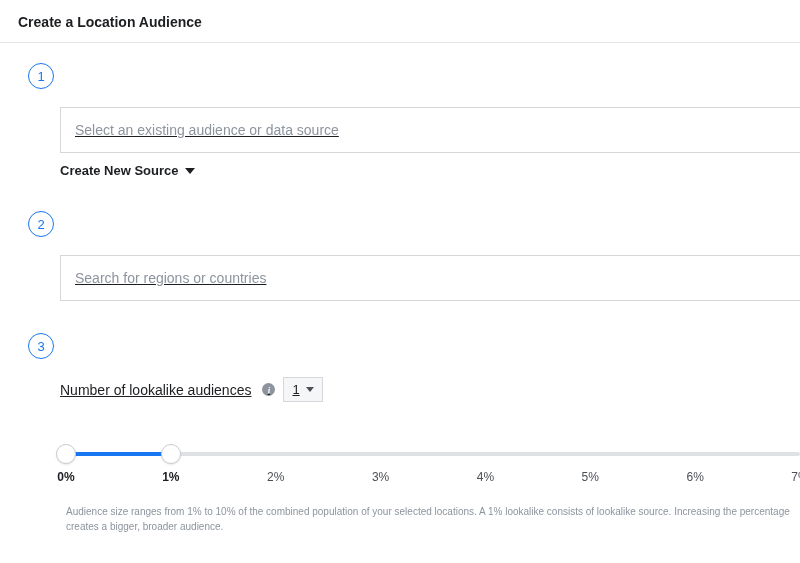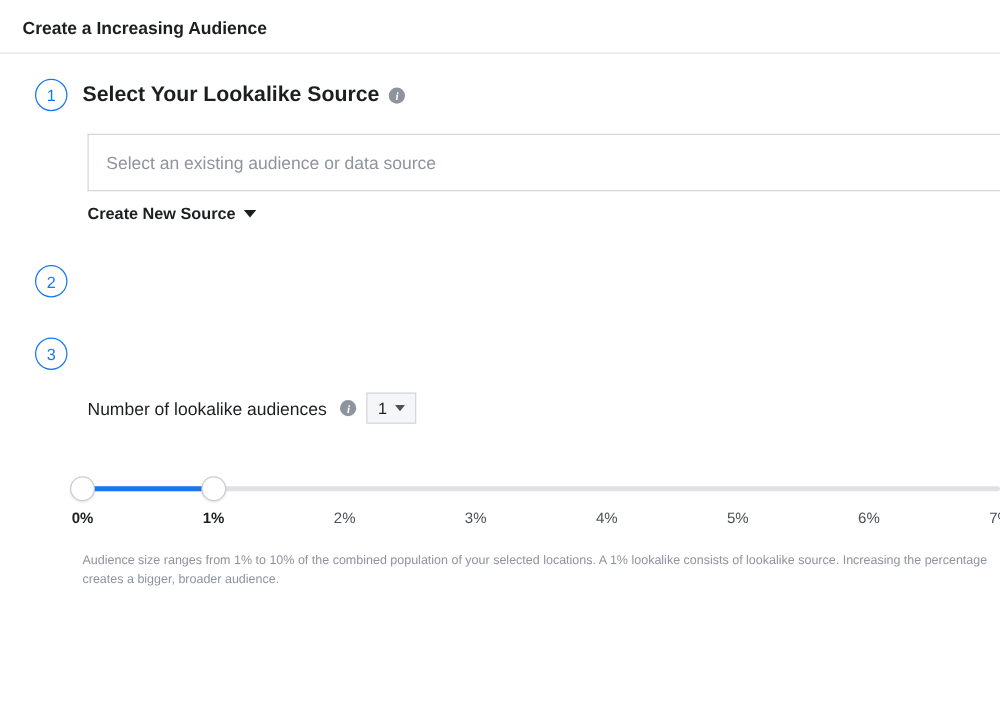--- a/index.html
+++ b/index.html
@@ -29,21 +29,21 @@
       flex-shrink: 0;
     }
     .step-title { font-size: 17px; font-weight: 700; color: #1c1e21; }
     .info-icon {
       display: inline-flex; align-items: center; justify-content: center;
       width: 13px; height: 13px; border-radius: 50%;
       background: #8d949e; color: #fff; font-size: 9px;
       font-weight: 700; font-style: italic; font-family: Georgia, serif;
       margin-left: 3px; vertical-align: middle; flex-shrink: 0;
     }
-    .step-body { margin-left: 42px; }
+    .step-body { margin-left: 32px; text-decoration: underline; }
     .input-box {
       border: 1px solid #d5d7db;
       border-right: none;
       background: #fff;
       padding: 14px 14px;
       font-size: 14px;
       color: #8d949e;
       width: 100%;
     }
     .create-new {
@@ -105,51 +105,52 @@
     .tick span { position: absolute; transform: translateX(-50%); white-space: nowrap; }
     .tick.bold span { font-weight: 700; color: #1c1e21; }
     .help-text {
       margin-top: 18px; font-size: 10px; color: #8d949e; line-height: 1.5;
     }
   </style>
 </head>
 <body>
 
 <div class="header">
-  <span>Create a Increasing Audience</span>
+  <span>Create a Location Audience</span>
 </div>
 
 <div class="content">
 
   <div class="step">
     <div class="step-header">
       <div class="step-badge">
           <span>1</span>
         </div>
-      <div class="step-title">
-        <span>Select Your Lookalike Source</span>
-        <span class="info-icon">i</span>
-      </div>
     </div>
     <div class="step-body">
       <div class="input-box">
         <span>Select an existing audience or data source</span>
       </div>
       <div class="create-new">
         <span>Create New Source</span>
         <span class="caret-down"></span>
       </div>
     </div>
   </div>
 
   <div class="step">
     <div class="step-header">
       <div class="step-badge">
           <span>2</span>
         </div>
+    </div>
+    <div class="step-body">
+      <div class="input-box">
+        <span>Search for regions or countries</span>
+      </div>
     </div>
   </div>
 
   <div class="step" style="margin-bottom:0;">
     <div class="step-header">
       <div class="step-badge">
           <span>3</span>
         </div>
     </div>
     <div class="step-body">

